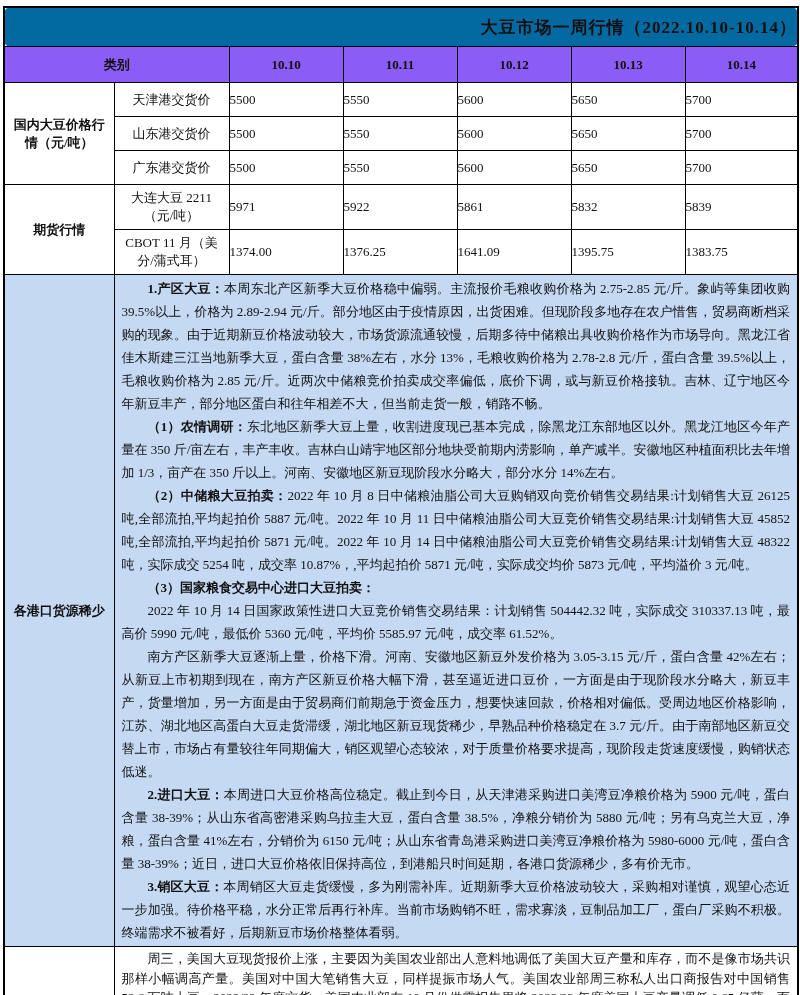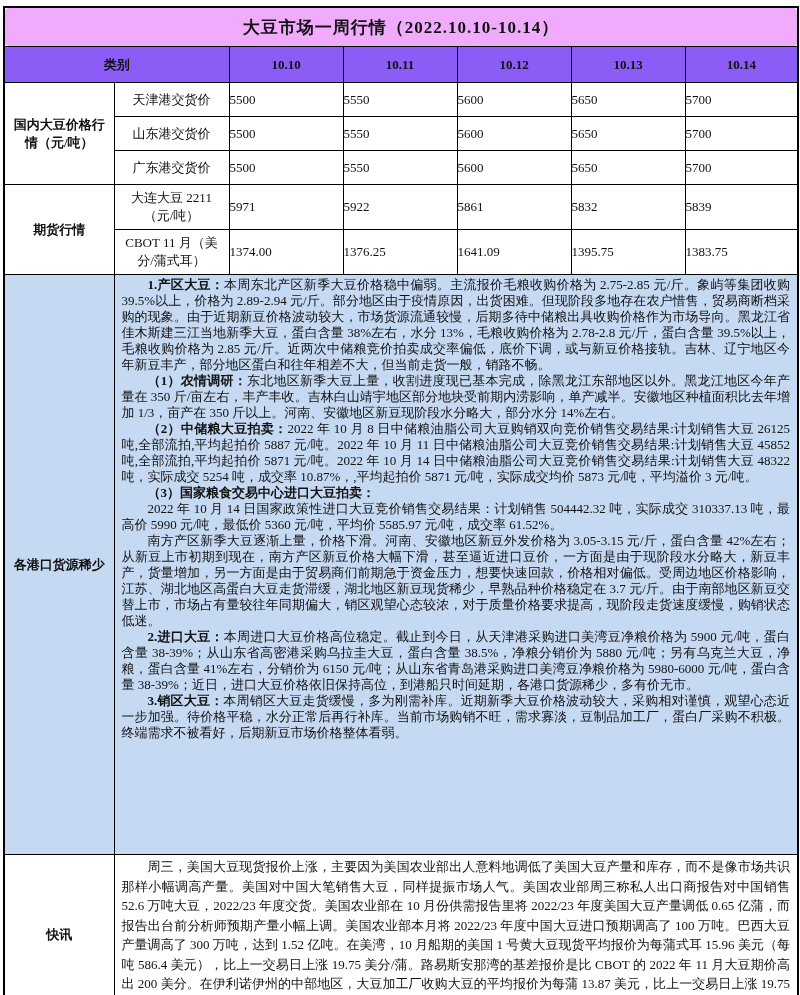--- a/index.html
+++ b/index.html
@@ -16,22 +16,22 @@
     border:2px solid #000;
   }
   td{
     border:1px solid #000;
     padding:0;
     font-size:13px;
     vertical-align:middle;
     overflow:hidden;
   }
   .title-row td{
-    background:#f0abfc;
-    text-align:center;
+    background:#0369a1;
+    text-align:right;
     font-weight:bold;
     font-size:17px;
     height:38px;
     letter-spacing:1px;
     border-radius:7px;
   }
   .header-row td{
     background:#8b5cf6;
     text-align:center;
     font-weight:bold;
@@ -49,21 +49,21 @@
   td.val{
     text-align:left;
   }
   tr.price-row td{height:29px;}
   tr.futures-row td{height:40px;}
   td.blue{background:#C6D9F2;}
   td.text-cell{
     vertical-align:top;
     padding:2px 7px 2px 7px;
     text-align:justify;
-    line-height:16px;
+    line-height:23px;
   }
   td.text-cell p{
     margin:0;
     text-indent:2em;
   }
   tr.review-row td{height:575px;}
   tr.news-row td{height:136px;}
   tr.news-row td.text-cell{line-height:19.5px;}
   b.lead{font-weight:bold;}
 </style>

